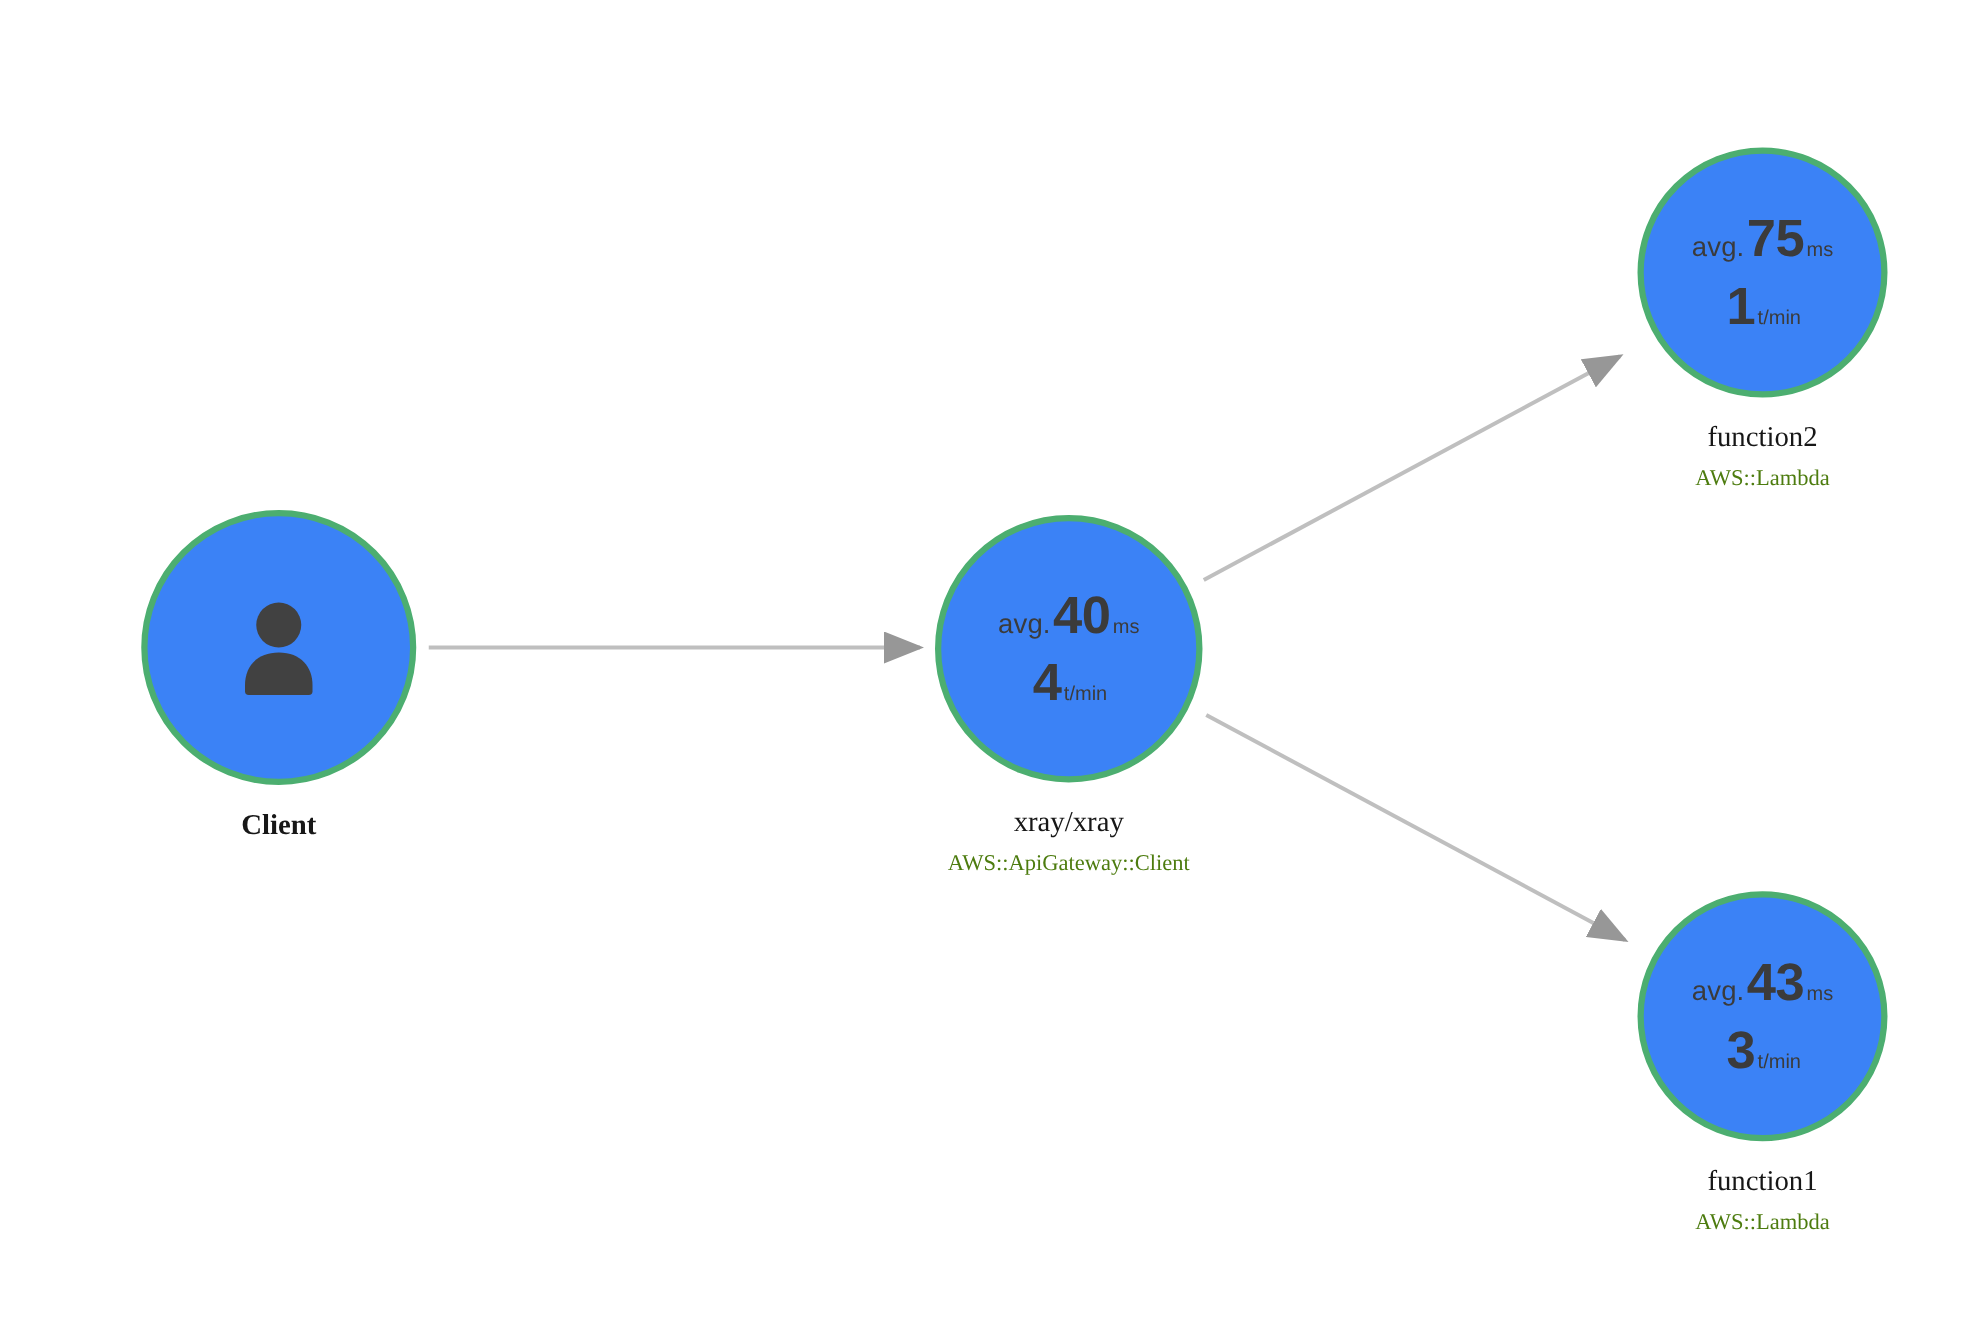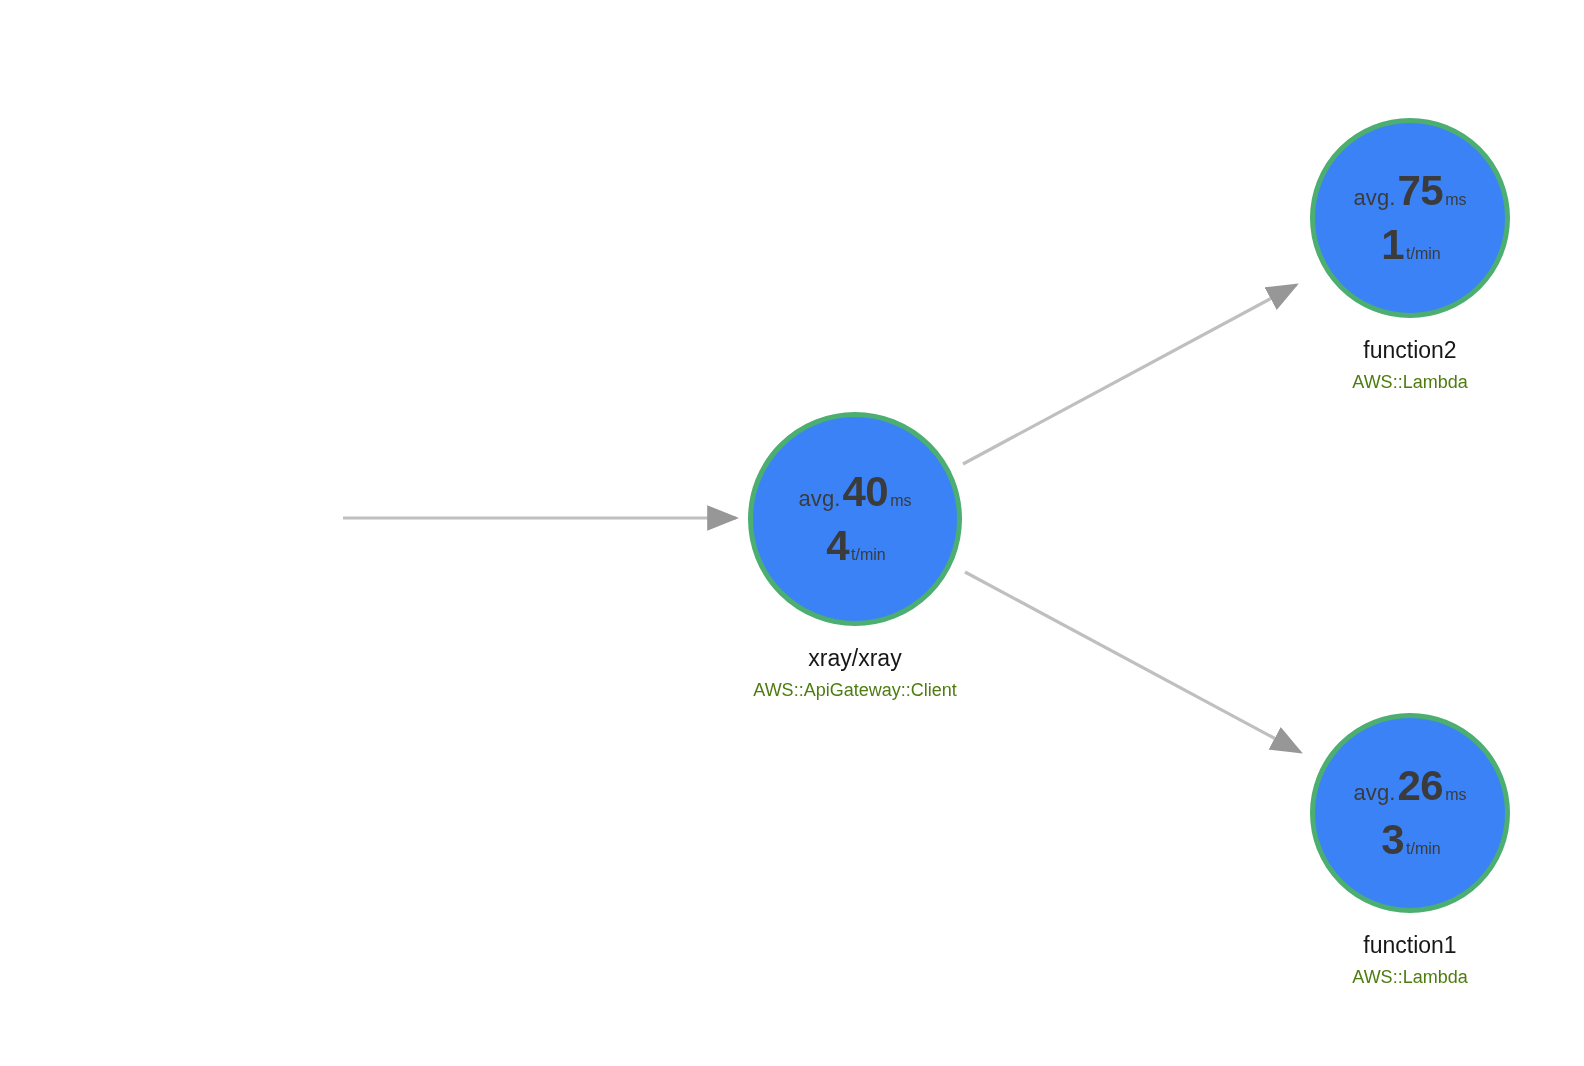--- a/index.html
+++ b/index.html
@@ -59,20 +59,21 @@
   }
   .m-unit {
     font-size: 16px;
     font-weight: 400;
   }
   .label-wrap {
     display: flex;
     flex-direction: column;
     align-items: center;
     margin-top: 18px;
+    font-family: Liberation Serif, serif;
   }
   .node-title {
     font-size: 23px;
     color: #171717;
     font-weight: 400;
     line-height: 1.25;
     white-space: nowrap;
   }
   .node-title.bold { font-weight: 700; }
   .node-subtitle {
@@ -104,20 +105,31 @@
     <defs>
       <marker id="arrowhead" markerWidth="10" markerHeight="8" refX="9" refY="4" orient="auto" markerUnits="strokeWidth">
         <path d="M0,0 L10,4 L0,8 z" fill="#979797"></path>
       </marker>
     </defs>
     <line x1="343" y1="518" x2="736" y2="518" stroke="#bfbfbf" stroke-width="3.2" marker-end="url(#arrowhead)"></line>
     <line x1="963" y1="464" x2="1296" y2="285" stroke="#bfbfbf" stroke-width="3.2" marker-end="url(#arrowhead)"></line>
     <line x1="965" y1="572" x2="1300" y2="752" stroke="#bfbfbf" stroke-width="3.2" marker-end="url(#arrowhead)"></line>
   </svg>
 
+  <div class="node" id="node-client">
+    <div class="ring">
+      <svg class="person-icon" width="88" height="88" viewBox="0 0 88 88" xmlns="http://www.w3.org/2000/svg">
+        <circle cx="44" cy="26" r="18" fill="#414141"></circle>
+        <path d="M44 48 C26 48 17 60 17 74 L17 79 A3 3 0 0 0 20 82 L68 82 A3 3 0 0 0 71 79 L71 74 C71 60 62 48 44 48 Z" fill="#414141"></path>
+      </svg>
+    </div>
+    <div class="label-wrap">
+      <div class="node-title bold">Client</div>
+    </div>
+  </div>
 
   <div class="node" id="node-gateway">
     <div class="ring">
       <div class="metric-line latency">
         <span class="m-small">avg.</span>
         <span class="m-big">40</span>
         <span class="m-unit">ms</span>
       </div>
       <div class="metric-line rate">
         <span class="m-big">4</span>
@@ -145,21 +157,21 @@
     <div class="label-wrap">
       <div class="node-title">function2</div>
       <div class="node-subtitle">AWS::Lambda</div>
     </div>
   </div>
 
   <div class="node" id="node-function1">
     <div class="ring">
       <div class="metric-line latency">
         <span class="m-small">avg.</span>
-        <span class="m-big">26</span>
+        <span class="m-big">43</span>
         <span class="m-unit">ms</span>
       </div>
       <div class="metric-line rate">
         <span class="m-big">3</span>
         <span class="m-unit">t/min</span>
       </div>
     </div>
     <div class="label-wrap">
       <div class="node-title">function1</div>
       <div class="node-subtitle">AWS::Lambda</div>

